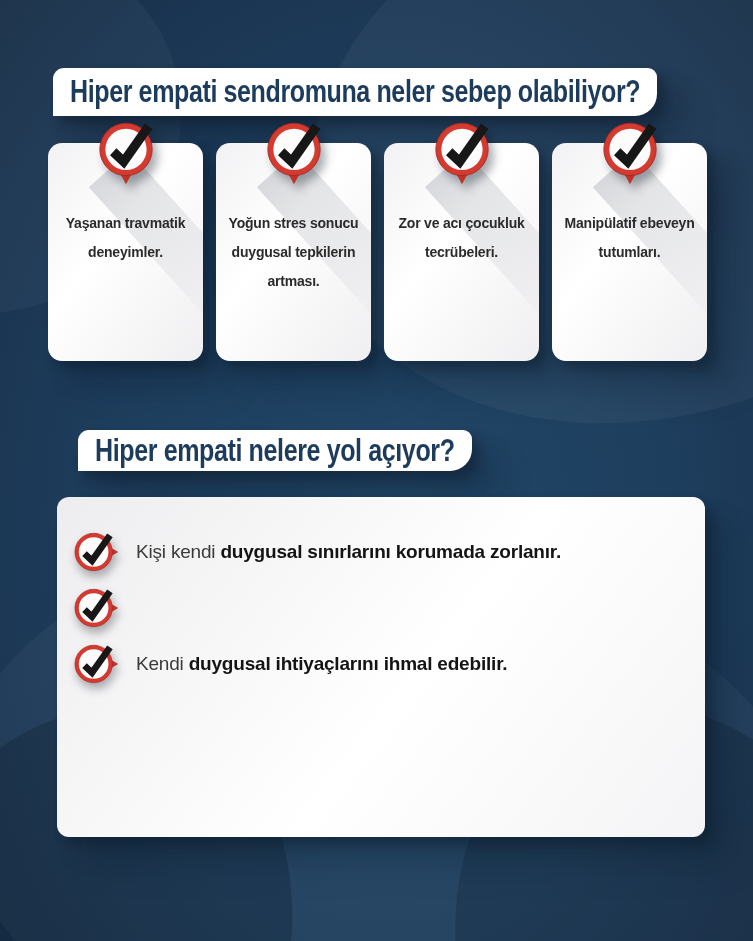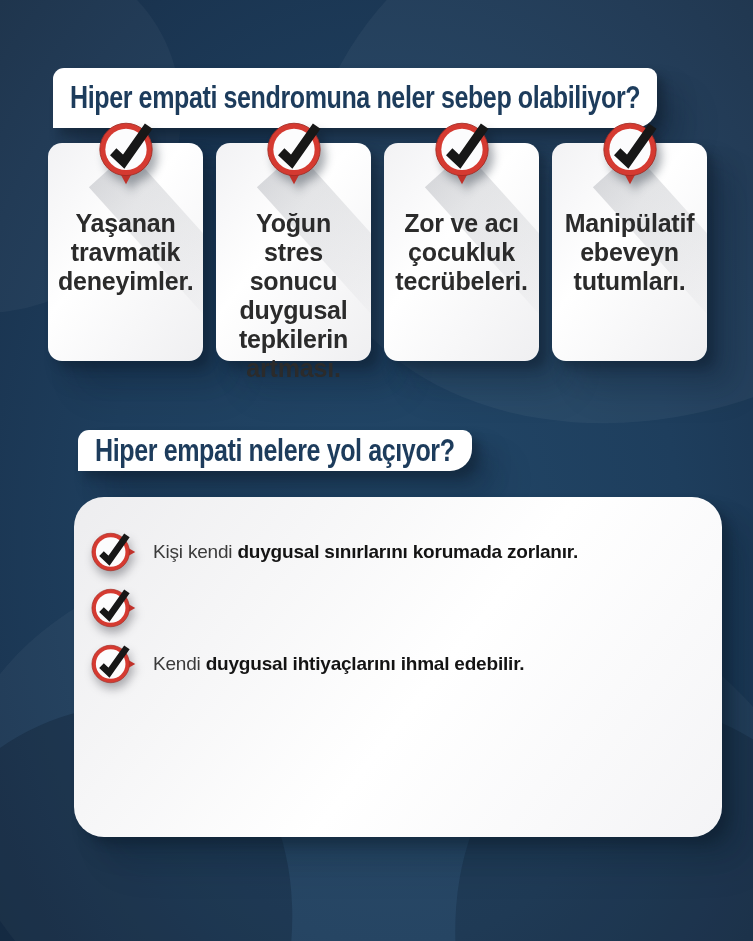--- a/index.html
+++ b/index.html
@@ -20,21 +20,21 @@
 
   
   .section-header {
     position:absolute;
     background:#ffffff;
     border-radius:11px 9px 22px 0;
     display:flex; align-items:center;
     padding:0 17px;
     box-shadow:7px 7px 9px rgba(12,25,40,0.38), 18px 18px 22px rgba(12,25,40,0.22), 32px 32px 34px rgba(12,25,40,0.12);
   }
-  #header-causes { left:53px; top:68px; width:604px; height:60px; }
+  #header-causes { left:53px; top:68px; width:604px; height:48px; }
   #header-effects { left:54px; top:430px; width:394px; height:41px;margin-left:24px; }
   .section-header .fit {
     display:inline-block; white-space:nowrap;
     transform-origin:0 50%;
     font-weight:bold; font-size:31px; letter-spacing:-0.5px;
     color:#1d3c5c;
   }
 
   
   #cards-row {
@@ -58,29 +58,29 @@
   }
   .pin-icon {
     position:absolute; left:50%; top:-24px; transform:translateX(-50%);
     width:64px; height:69px;
     filter:drop-shadow(5px 7px 5px rgba(10,20,35,0.35));
     z-index:2;
   }
   .cause-text {
     position:absolute; left:10px; right:10px; top:66px;
     text-align:center;
-    font-weight:bold; font-size:25px; line-height:29px;
+    font-weight:bold; font-size:14px; line-height:29px;
     color:#2b2b2b; letter-spacing:-0.2px;
   }
 
   
   #effects-card {
-    position:absolute; left:74px; top:497px; width:648px; height:340px;
+    position:absolute; left:57px; top:497px; width:648px; height:340px;
     background:linear-gradient(128deg, #ededef 0%, #ffffff 55%, #f4f4f6 100%);
-    border-radius:30px;
+    border-radius:12px;
     box-shadow:7px 7px 9px rgba(12,25,40,0.35), 18px 18px 22px rgba(12,25,40,0.2), 32px 32px 34px rgba(12,25,40,0.1);
     padding:27px 20px 0 15px;
   }
   .effect-item {
     display:flex; align-items:center;
     height:56px;
   }
   .bubble-icon {
     width:50px; height:46px; flex:0 0 50px;
     filter:drop-shadow(2px 6px 5px rgba(30,30,40,0.35));

